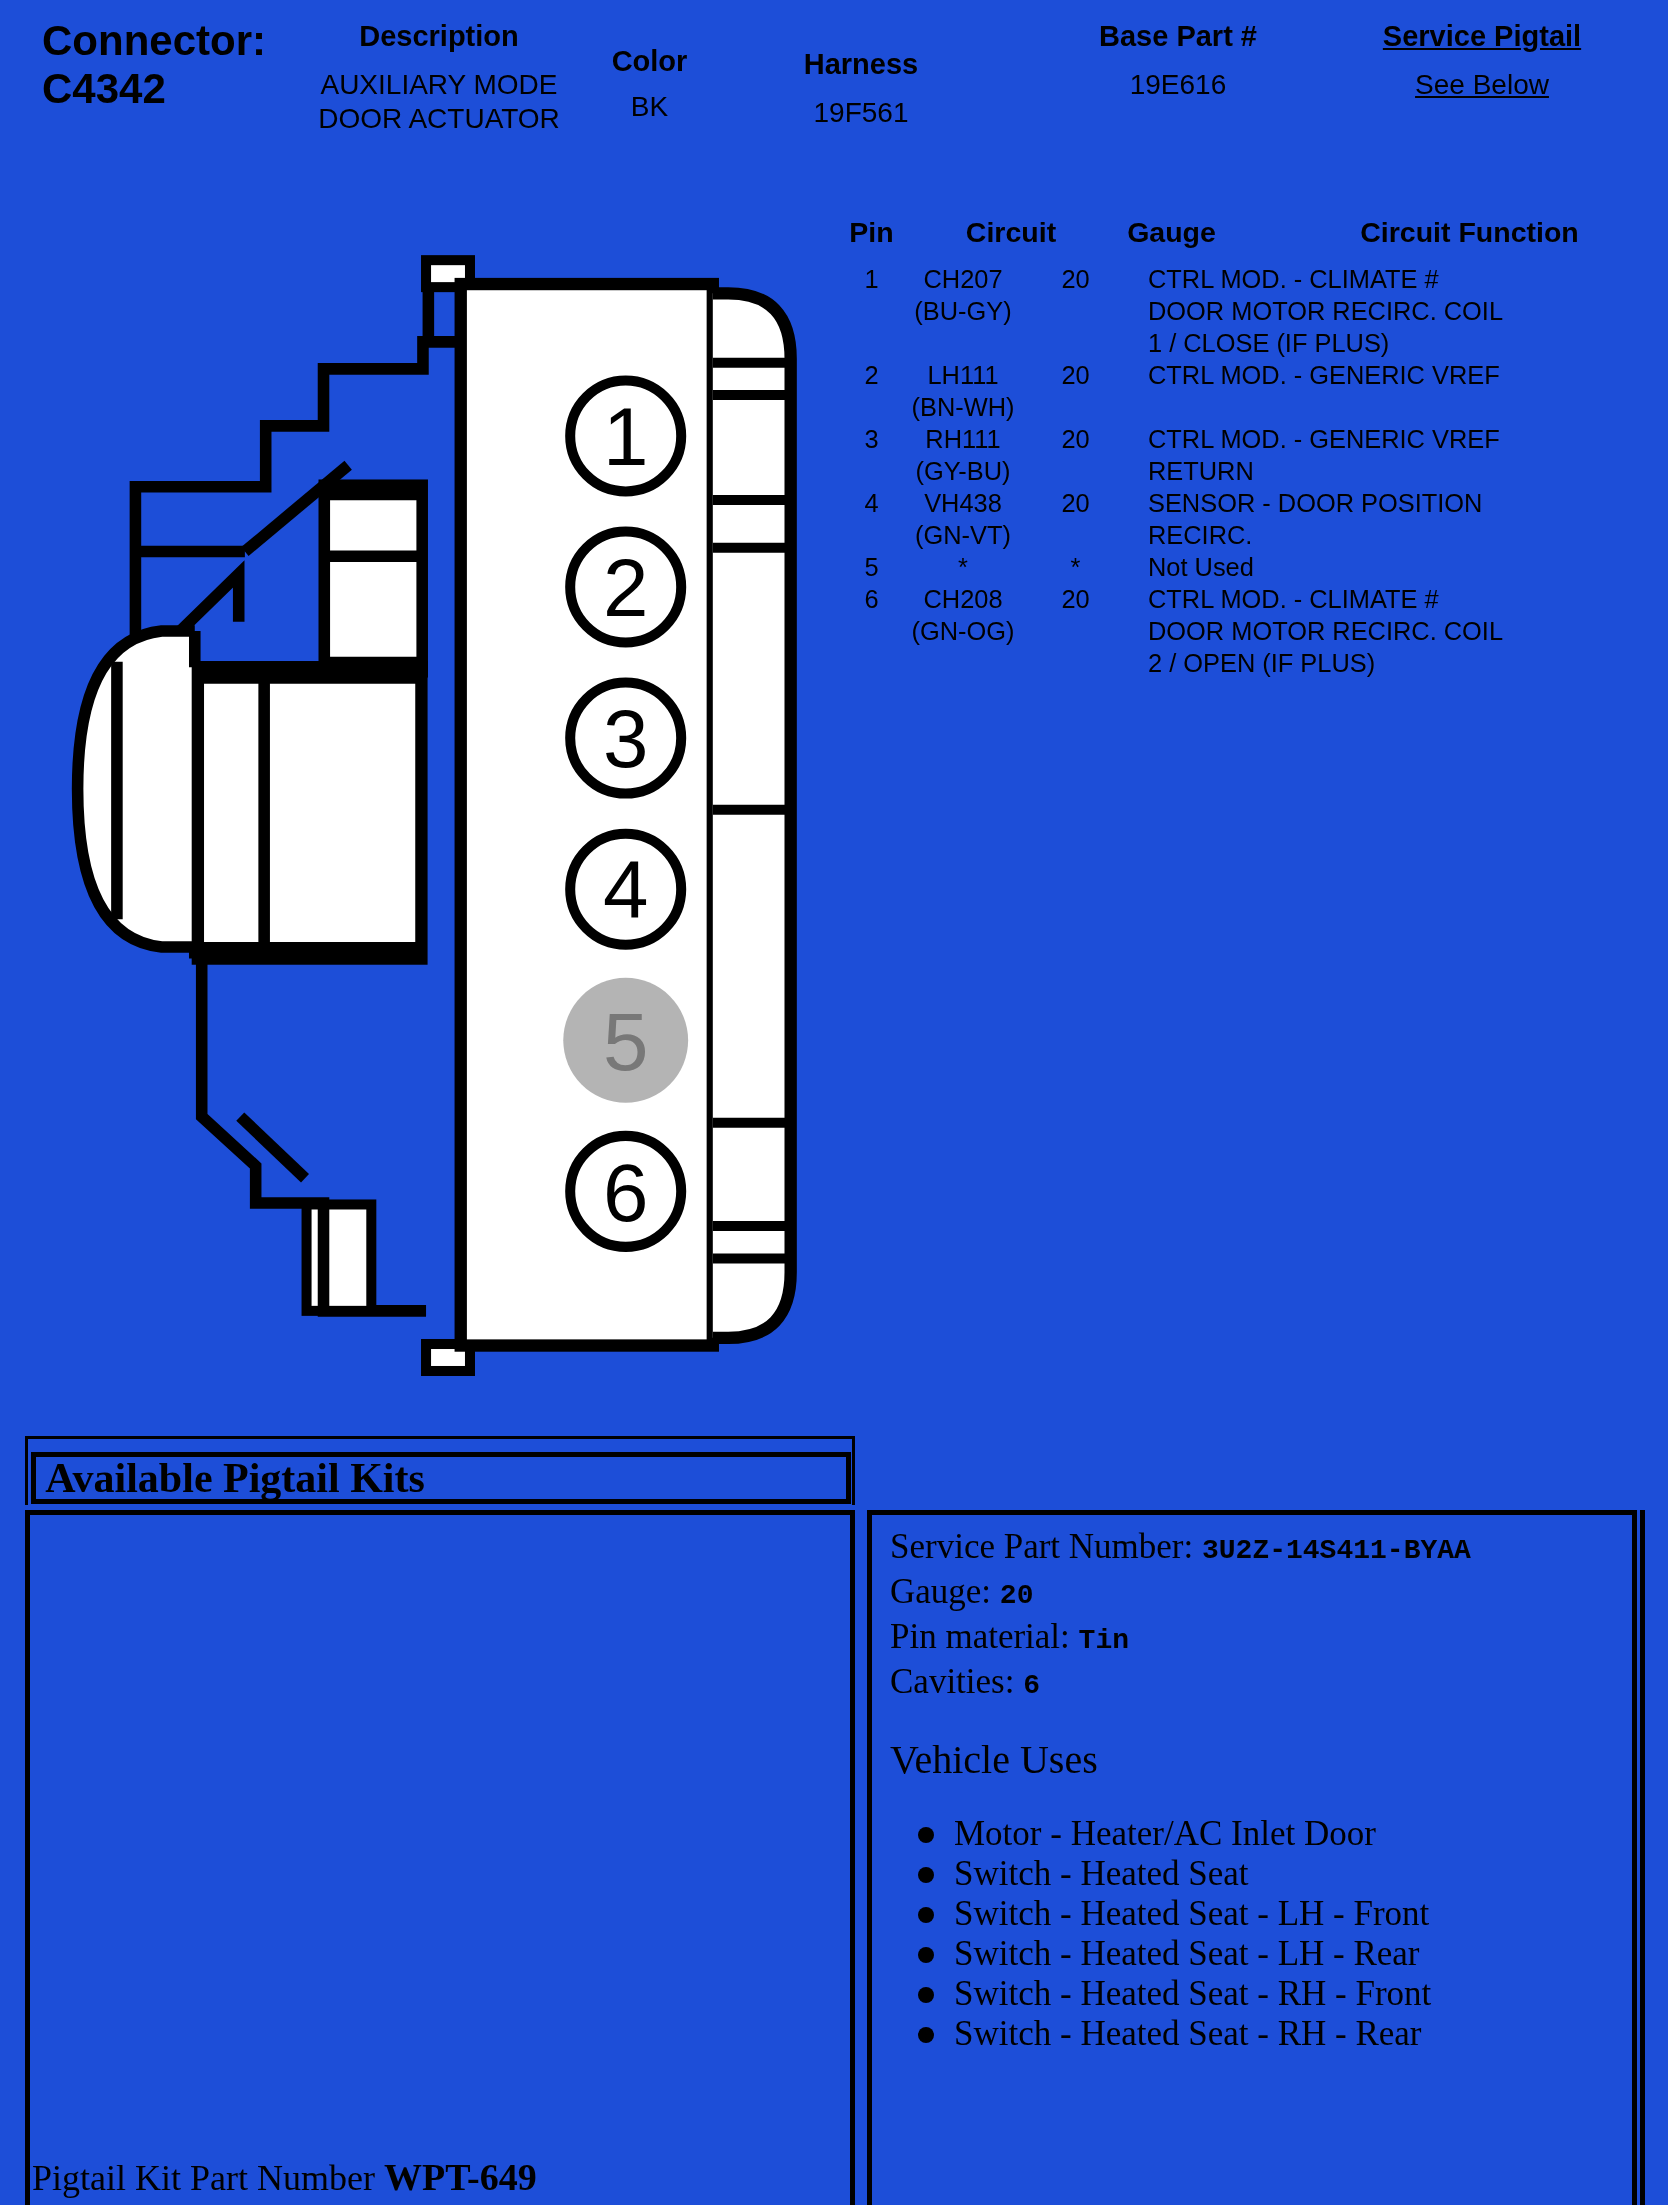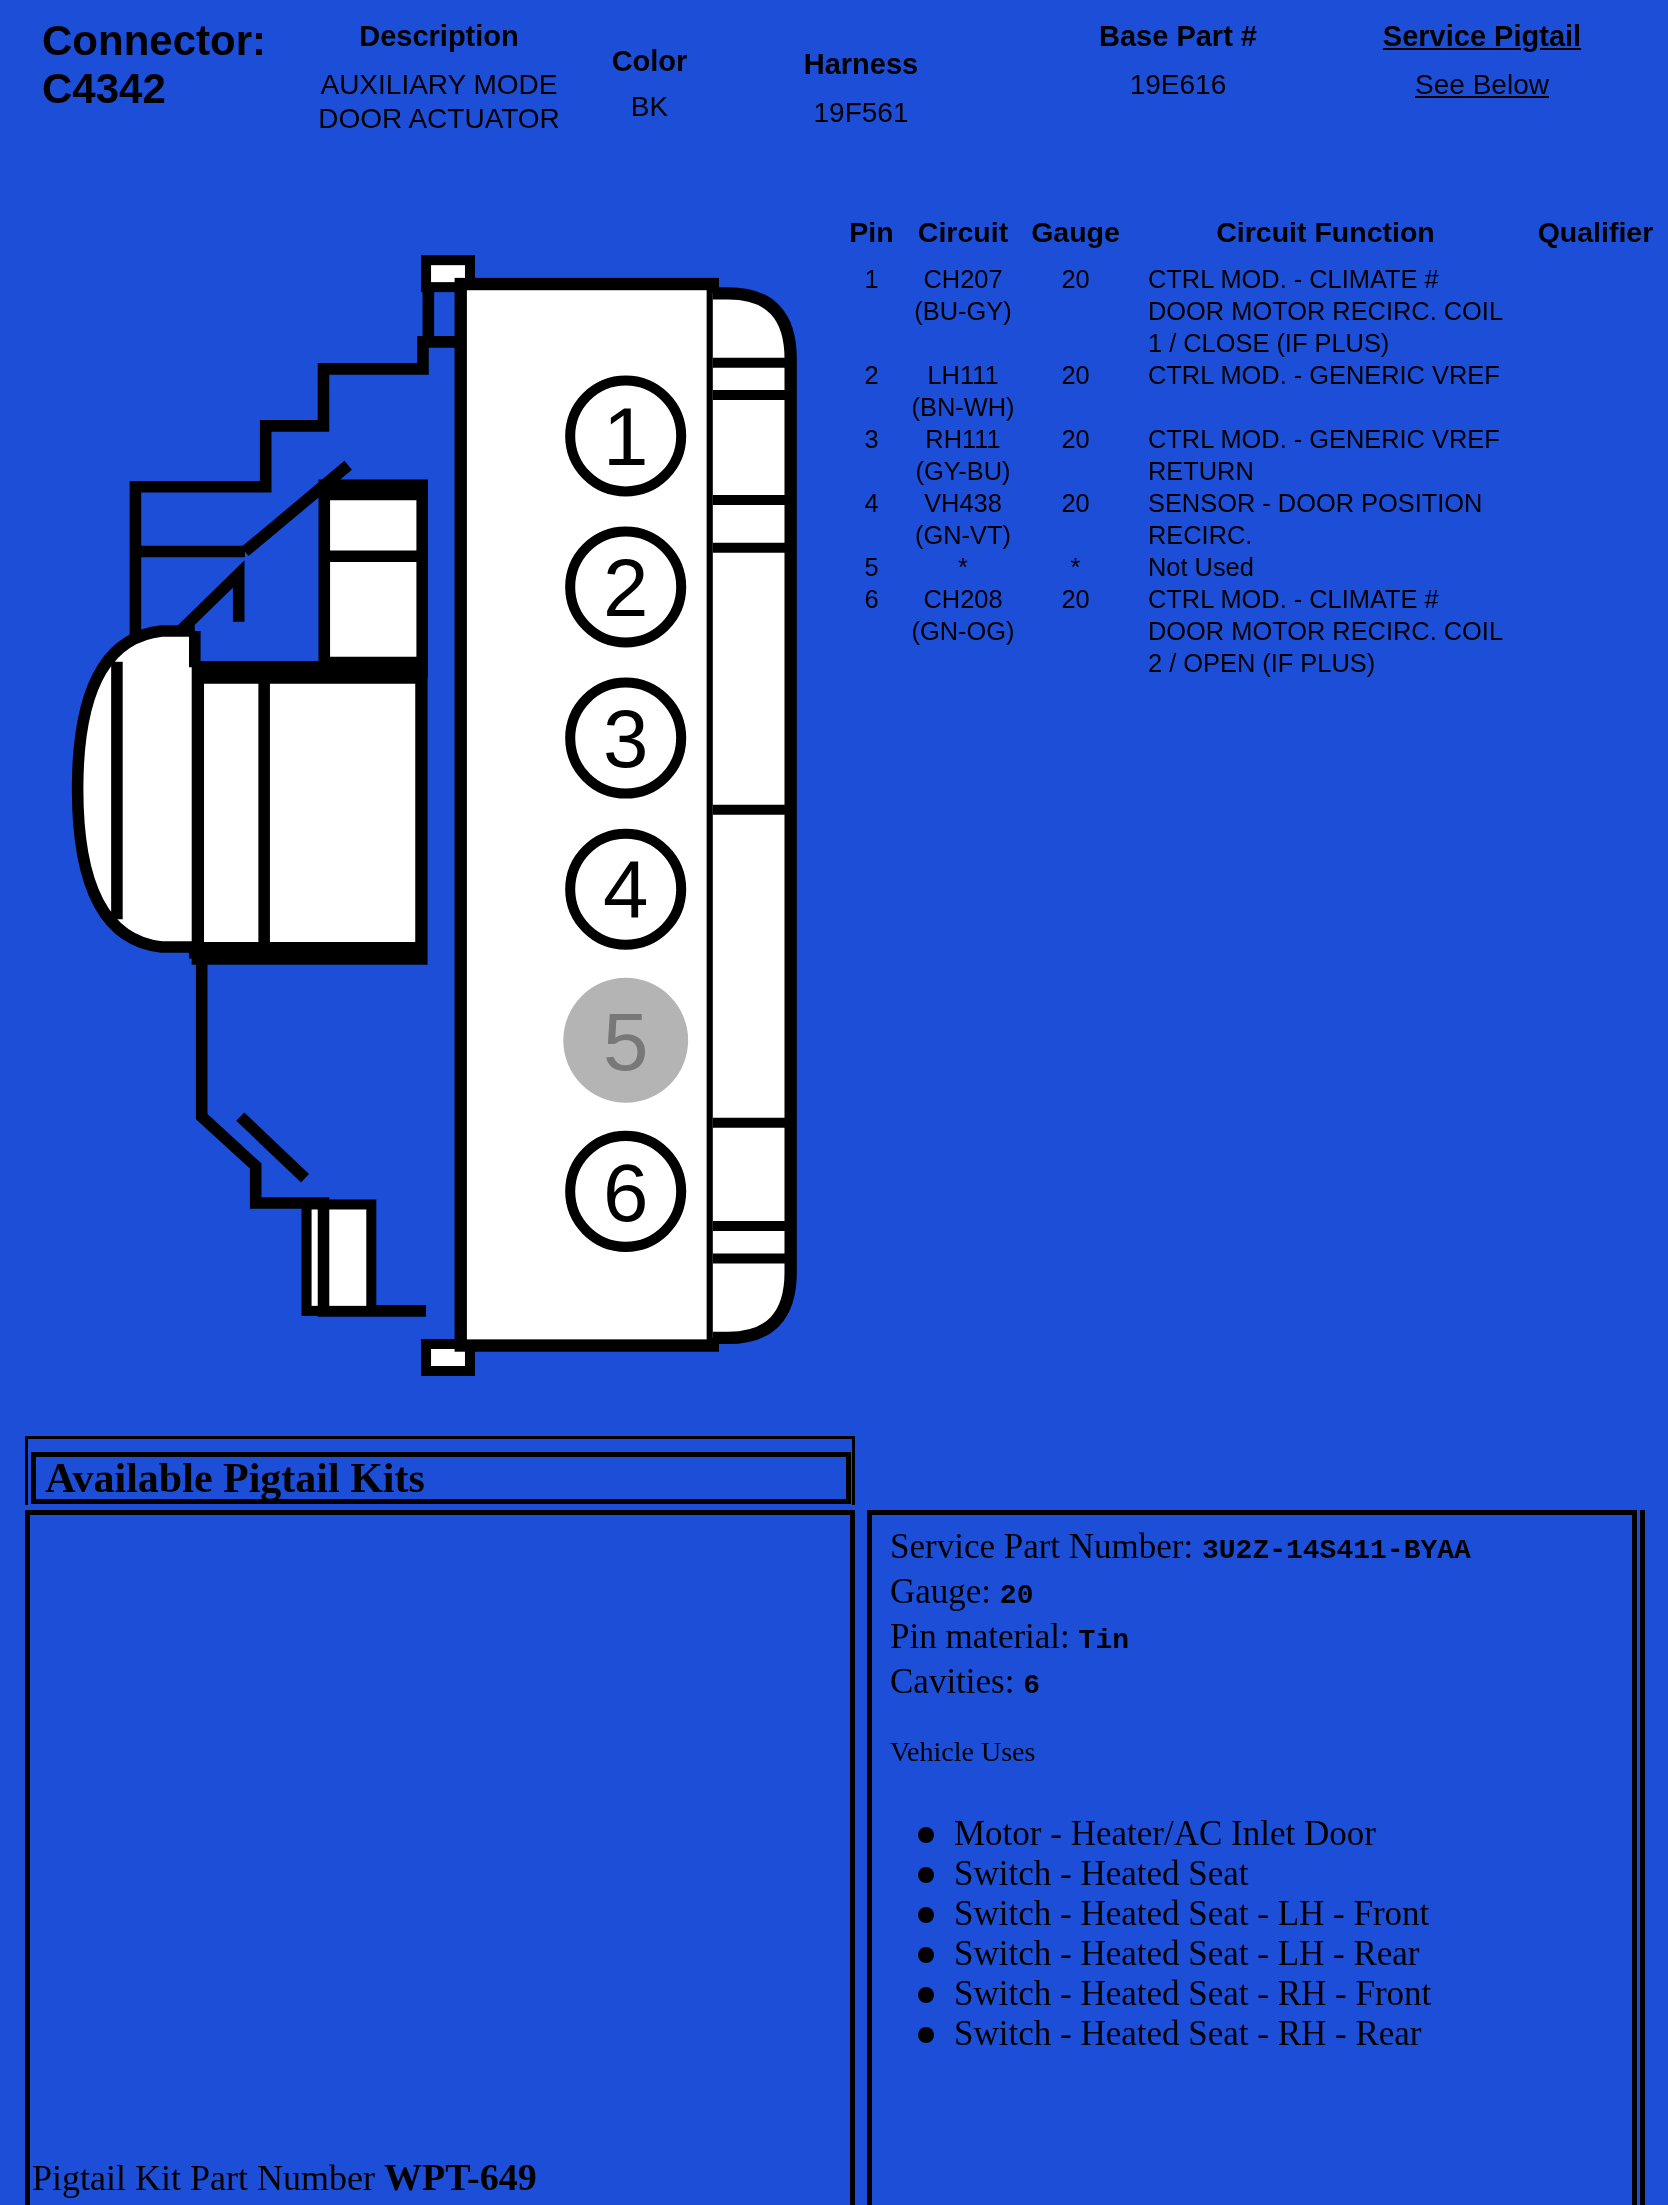--- a/index.html
+++ b/index.html
@@ -15,21 +15,21 @@
   .col-color{left:588px;top:45px;width:123px;}
   .col-harness{left:776px;top:20px;width:170px;margin-top:28px;}
   .col-base{left:1078px;top:20px;width:200px;}
   .col-service{left:1370px;top:20px;width:224px;text-decoration:underline;}
   .col-description .hdr-value,.col-harness .hdr-value,.col-base .hdr-value,.col-service .hdr-value{margin-top:15.4px;}
   .col-color .hdr-value{margin-top:12.3px;}
 
   
   .pin-table{position:absolute;left:843px;top:216px;width:822px;}
   .pt-header,.pt-row{display:grid;grid-template-columns:57px 126px 99px 401px 139px;}
-  .pt-header{font-weight:bold;font-size:28.5px;}
+  .pt-header{font-weight:bold;font-size:28.5px;gap:48px;}
   .pt-header .c{text-align:center;}
   .pt-rows{margin-top:14px;font-size:25.4px;line-height:32px;}
   .pt-pin,.pt-circuit,.pt-gauge{text-align:center;}
   .pt-func{padding-left:23px;}
   .pt-qual{text-align:center;}
 
   
   .figure{position:absolute;left:46px;top:247px;}
   .ln{fill:none;stroke:#000;stroke-width:15;}
   .fw{fill:#fff;stroke:#000;}
@@ -42,21 +42,21 @@
   .pk-title-box{position:absolute;left:31px;top:1452px;width:820px;height:52px;
             border:5.4px solid #000;box-sizing:border-box;}
   .pk-title{font-size:42px;font-weight:bold;line-height:40px;padding:0.8px 0 0 9.3px;}
   .pk-left-box{position:absolute;left:25.4px;top:1510px;width:830px;height:702px;
             border:5.4px solid #000;box-sizing:border-box;}
   .pk-right-box{position:absolute;left:867px;top:1510px;width:770px;height:702px;
             border:5.4px solid #000;box-sizing:border-box;}
   .pk-right-line{position:absolute;left:1640px;top:1510px;width:4.6px;height:696px;background:#000;}
   .pk-details{position:absolute;left:890px;top:1526px;font-size:35px;line-height:41px;}
   .pk-details b{font-size:28px;font-family:Liberation Mono, monospace;}
-  .pk-uses-title{position:absolute;left:890px;top:1736px;font-size:28px;}
+  .pk-uses-title{position:absolute;left:890px;top:1736px;font-size:40px;}
   .pk-uses{position:absolute;left:867px;top:1814px;width:763px;margin:0;padding:0;list-style:none;
            font-size:35px;line-height:40px;}
   .pk-uses li{position:relative;padding-left:87px;}
   .pk-uses li::before{content:"";position:absolute;left:51px;top:13px;width:16px;height:16px;
            border-radius:50%;background:#000;}
   .pk-kitline{position:absolute;left:32px;top:2155px;font-size:36px;}
   .pk-kitline b{font-size:38px;}
 </style>
 </head>
 <body>

